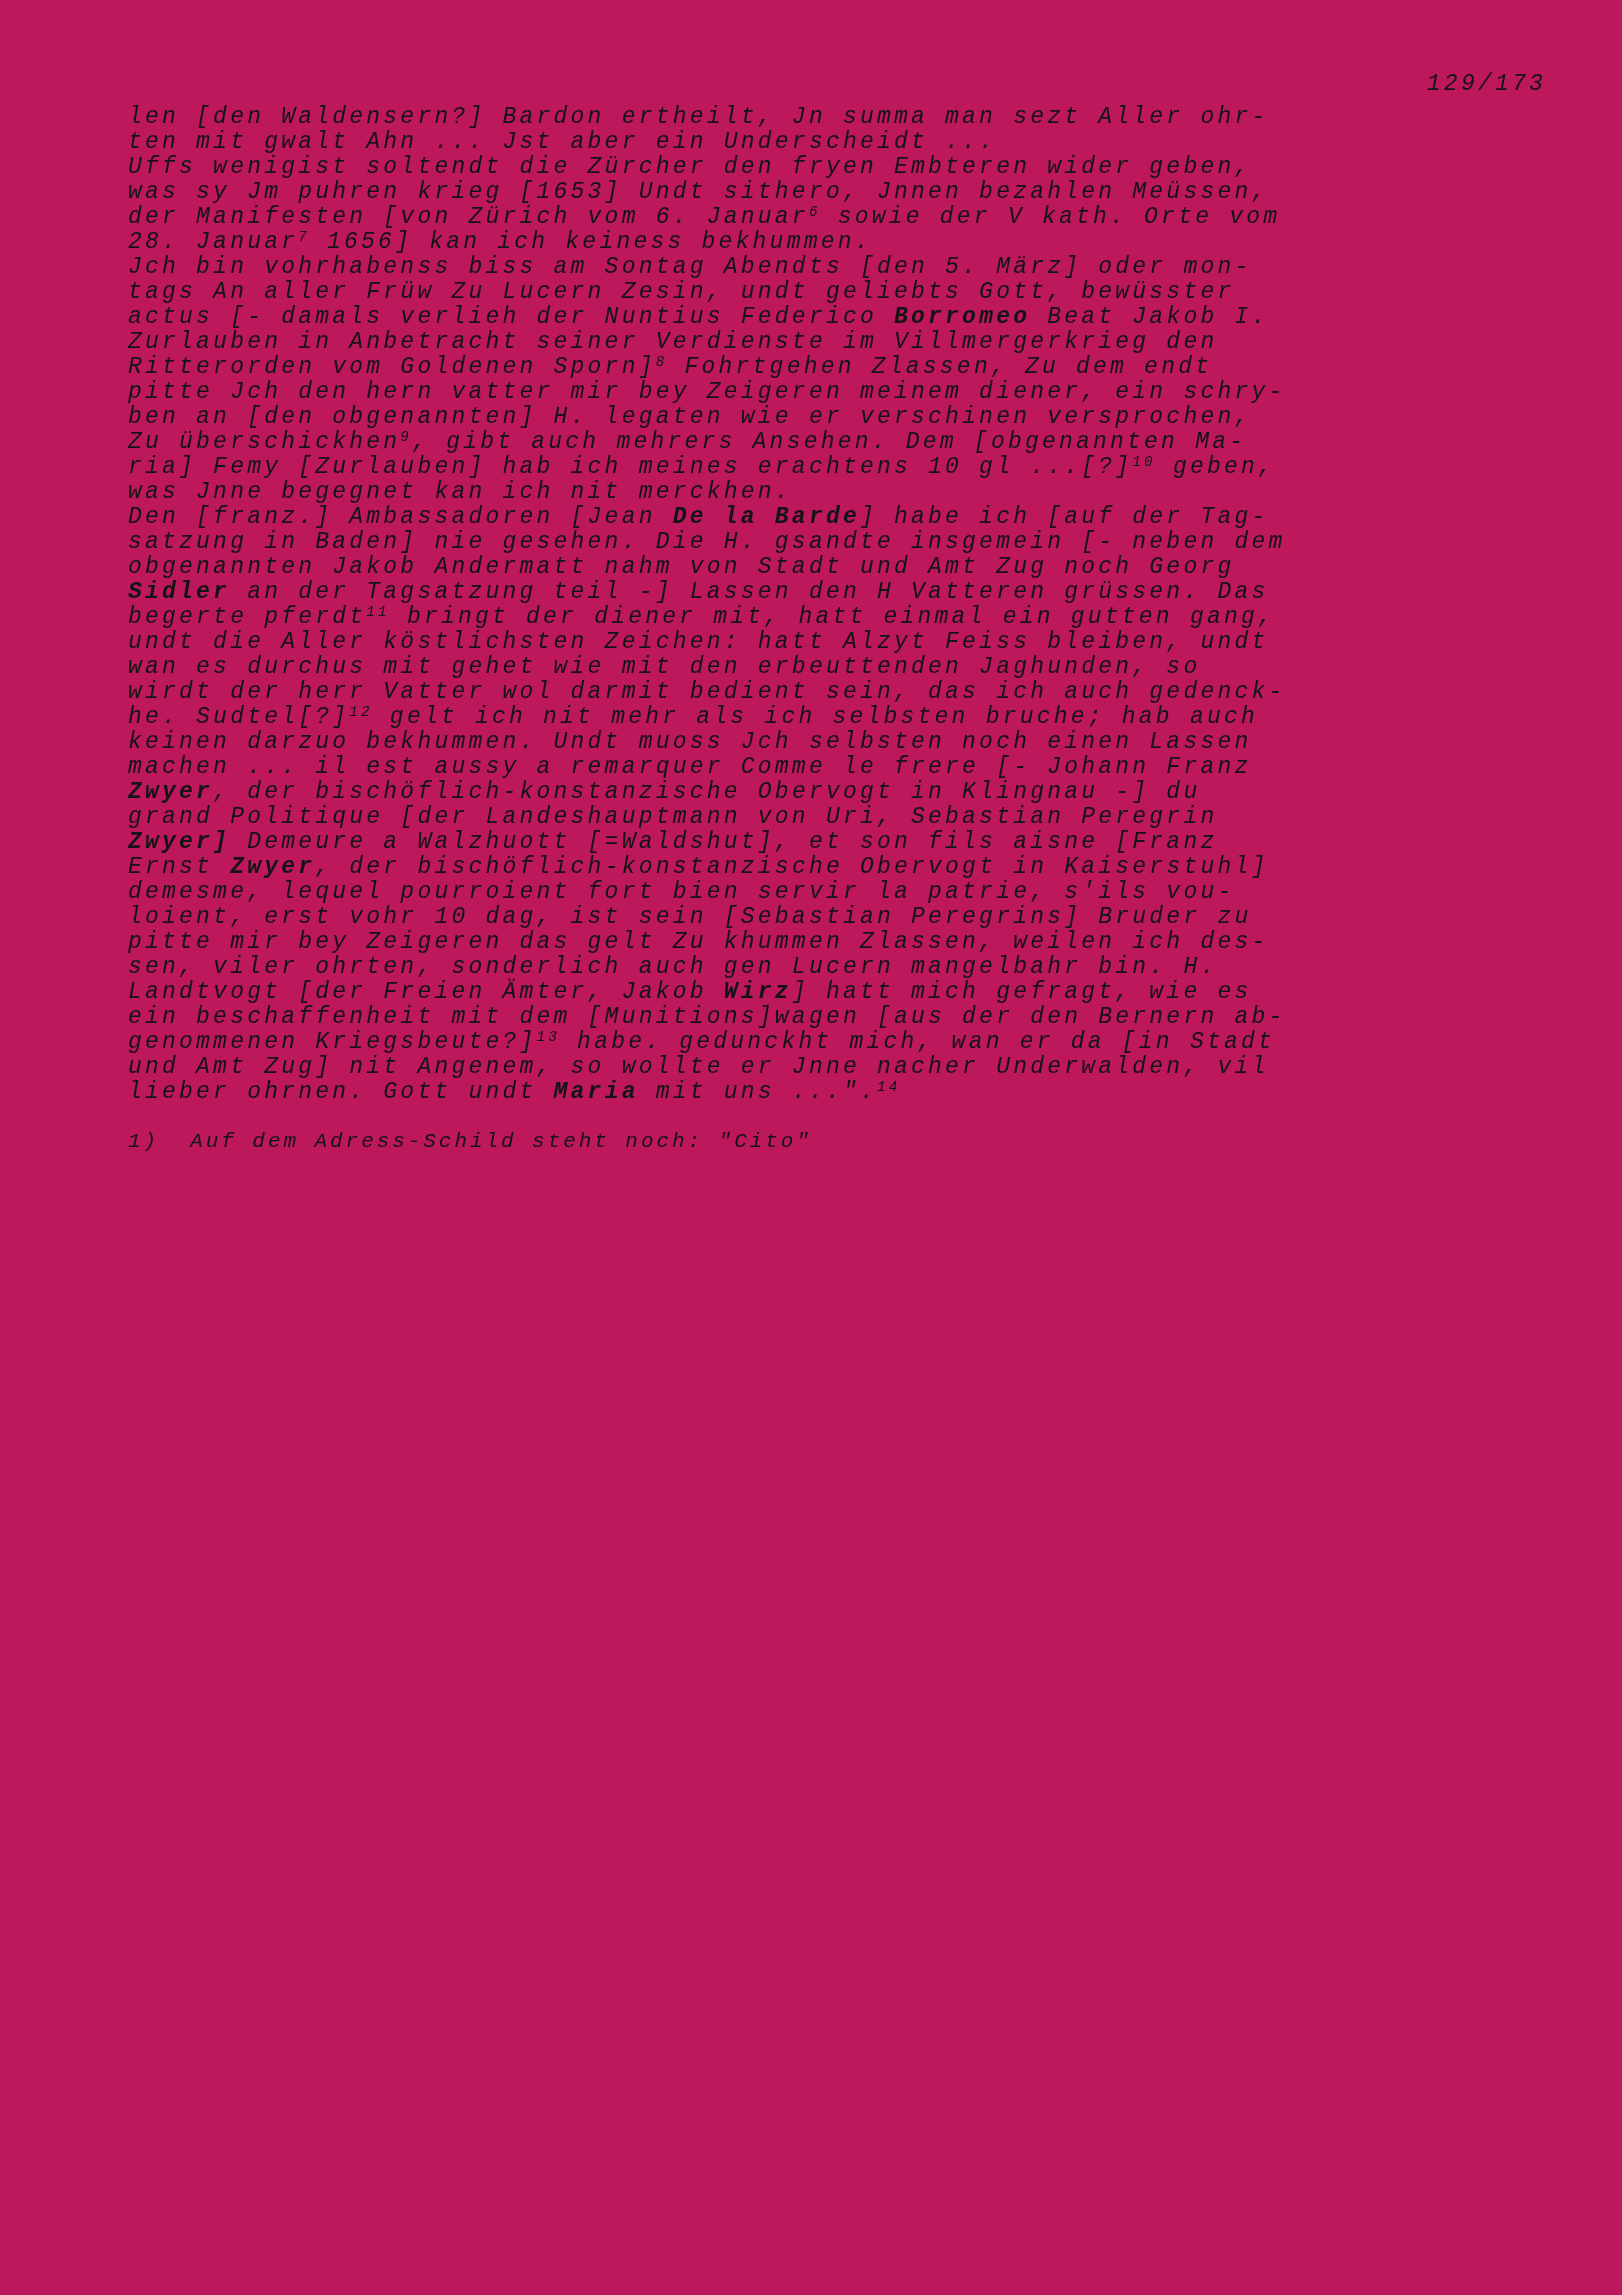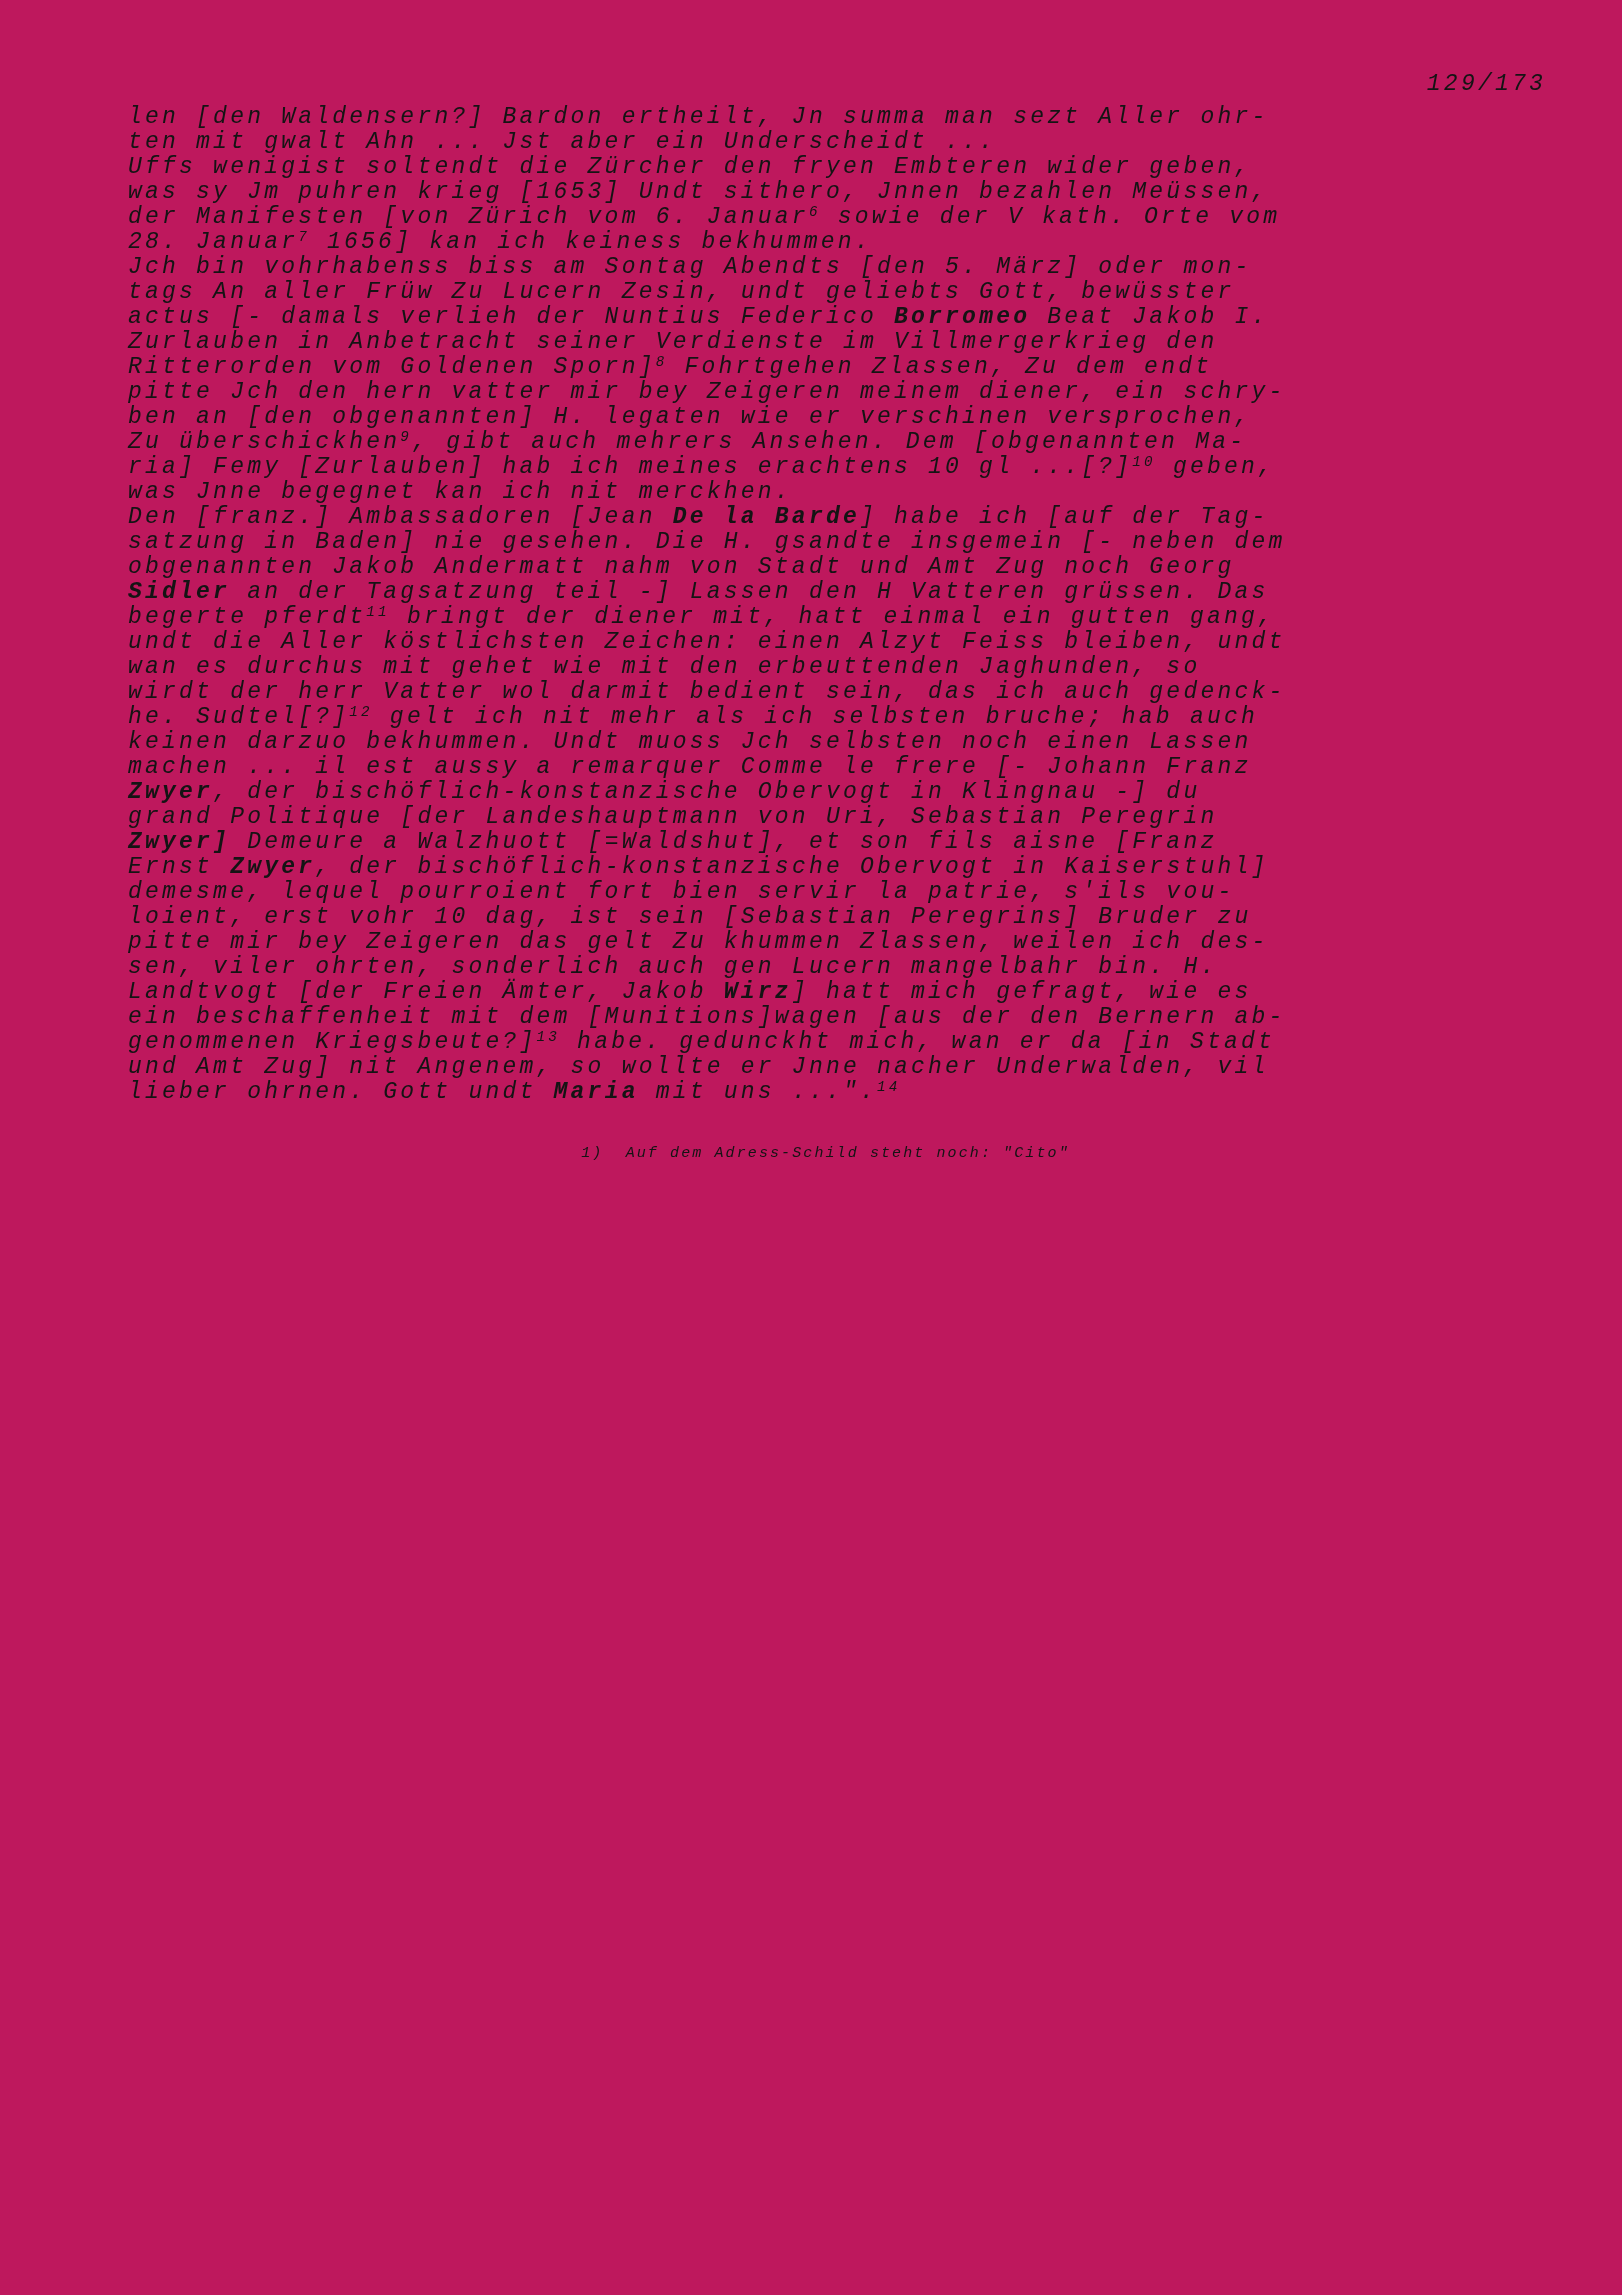--- a/index.html
+++ b/index.html
@@ -46,26 +46,25 @@
     font-weight: bold;
   }
   .line sup, .footnote sup {
     font-size: 0.62em;
     line-height: 0;
     position: relative;
     top: -0.5em;
     vertical-align: baseline;
   }
   .footnote {
-    margin-top: 36px;
-    font-size: 15px;
+    margin-top: 24px;
+    font-size: 21px;
     line-height: 25px;
     letter-spacing: 0.14em;
     white-space: pre;
-    text-align: center;
   }
 </style>
 </head>
 <body>
 
 <div class="page">
 
   <div class="page-number">129/173</div>
 
   <div class="body-text">
@@ -84,21 +83,21 @@
       <div class="line"><span>pitte Jch den hern vatter mir bey Zeigeren meinem diener, ein schry-</span></div>
       <div class="line"><span>ben an [den obgenannten] H. legaten wie er verschinen versprochen,</span></div>
       <div class="line"><span>Zu überschickhen</span><sup>9</sup><span>, gibt auch mehrers Ansehen. Dem [obgenannten Ma-</span></div>
       <div class="line"><span>ria] Femy [Zurlauben] hab ich meines erachtens 10 gl ...[?]</span><sup>10</sup><span> geben,</span></div>
       <div class="line"><span>was Jnne begegnet kan ich nit merckhen.</span></div>
       <div class="line"><span>Den [franz.] Ambassadoren [Jean </span><span class="bold">De la Barde</span><span>] habe ich [auf der Tag-</span></div>
       <div class="line"><span>satzung in Baden] nie gesehen. Die H. gsandte insgemein [- neben dem</span></div>
       <div class="line"><span>obgenannten Jakob Andermatt nahm von Stadt und Amt Zug noch Georg</span></div>
       <div class="line"><span class="bold">Sidler</span><span> an der Tagsatzung teil -] Lassen den H Vatteren grüssen. Das</span></div>
       <div class="line"><span>begerte pferdt</span><sup>11</sup><span> bringt der diener mit, hatt einmal ein gutten gang,</span></div>
-      <div class="line"><span>undt die Aller köstlichsten Zeichen: einen Alzyt Feiss bleiben, undt</span></div>
+      <div class="line"><span>undt die Aller köstlichsten Zeichen: hatt Alzyt Feiss bleiben, undt</span></div>
       <div class="line"><span>wan es durchus mit gehet wie mit den erbeuttenden Jaghunden, so</span></div>
       <div class="line"><span>wirdt der herr Vatter wol darmit bedient sein, das ich auch gedenck-</span></div>
       <div class="line"><span>he. Sudtel[?]</span><sup>12</sup><span> gelt ich nit mehr als ich selbsten bruche; hab auch</span></div>
       <div class="line"><span>keinen darzuo bekhummen. Undt muoss Jch selbsten noch einen Lassen</span></div>
       <div class="line"><span>machen ... il est aussy a remarquer Comme le frere [- Johann Franz</span></div>
       <div class="line"><span class="bold">Zwyer</span><span>, der bischöflich-konstanzische Obervogt in Klingnau -] du</span></div>
       <div class="line"><span>grand Politique [der Landeshauptmann von Uri, Sebastian Peregrin</span></div>
       <div class="line"><span class="bold">Zwyer]</span><span> Demeure a Walzhuott [=Waldshut], et son fils aisne [Franz</span></div>
       <div class="line"><span>Ernst </span><span class="bold">Zwyer</span><span>, der bischöflich-konstanzische Obervogt in Kaiserstuhl]</span></div>
       <div class="line"><span>demesme, lequel pourroient fort bien servir la patrie, s'ils vou-</span></div>

